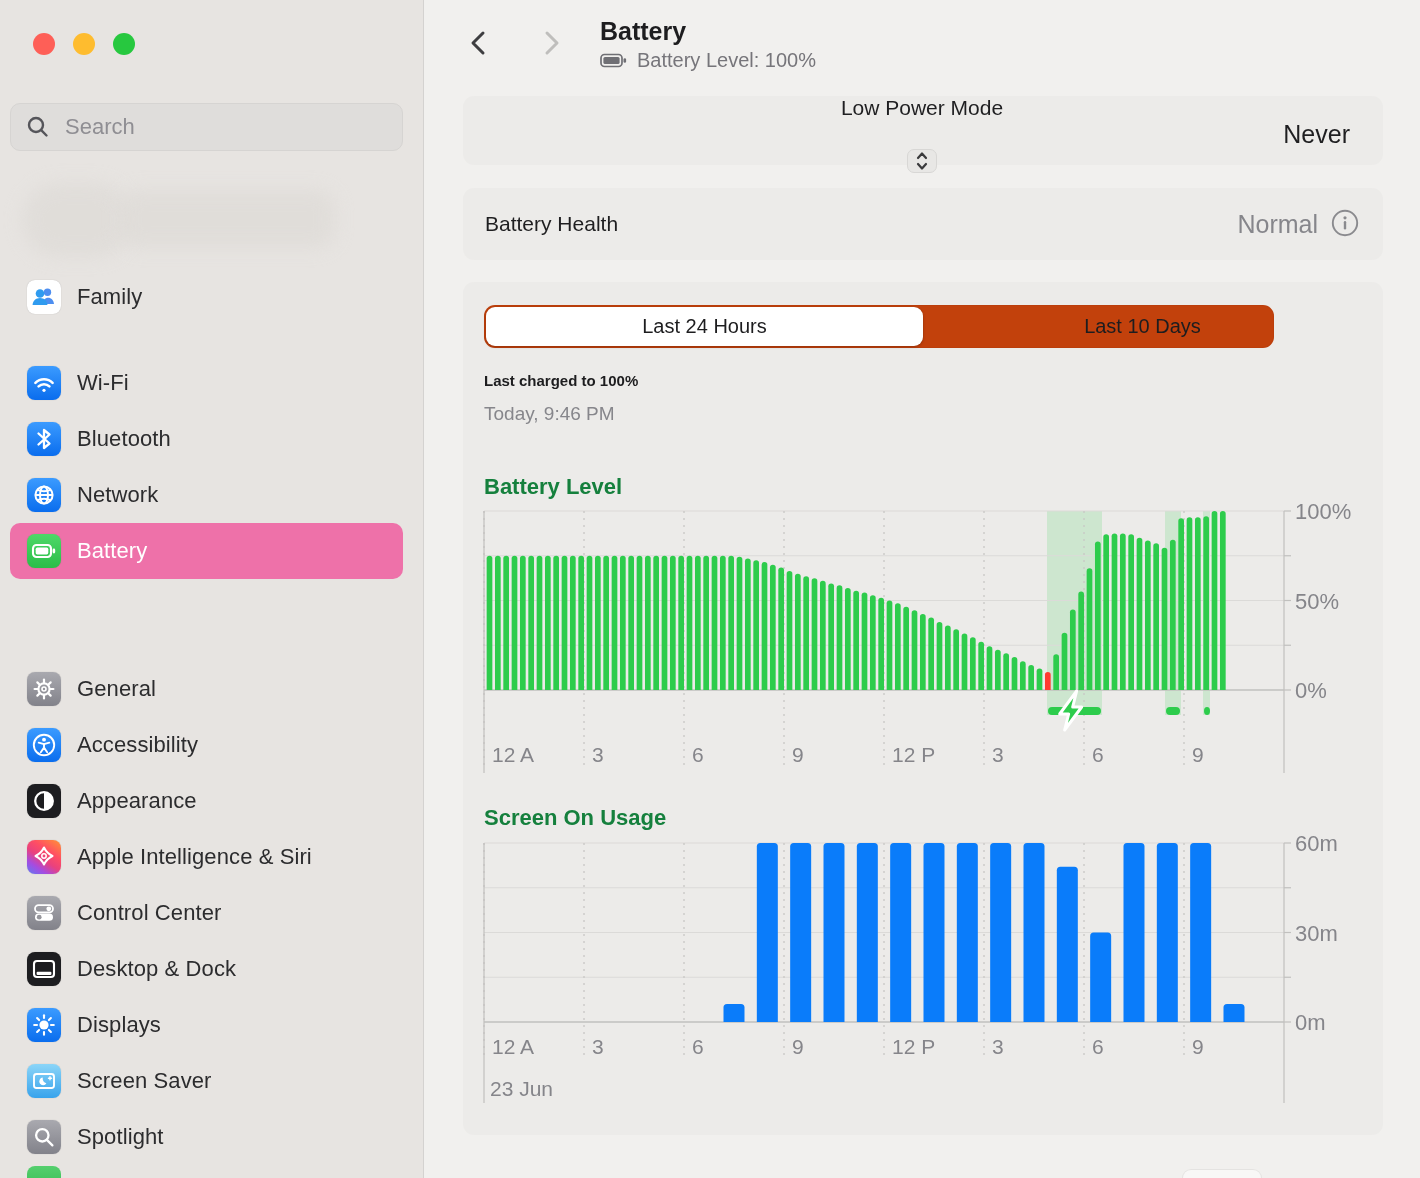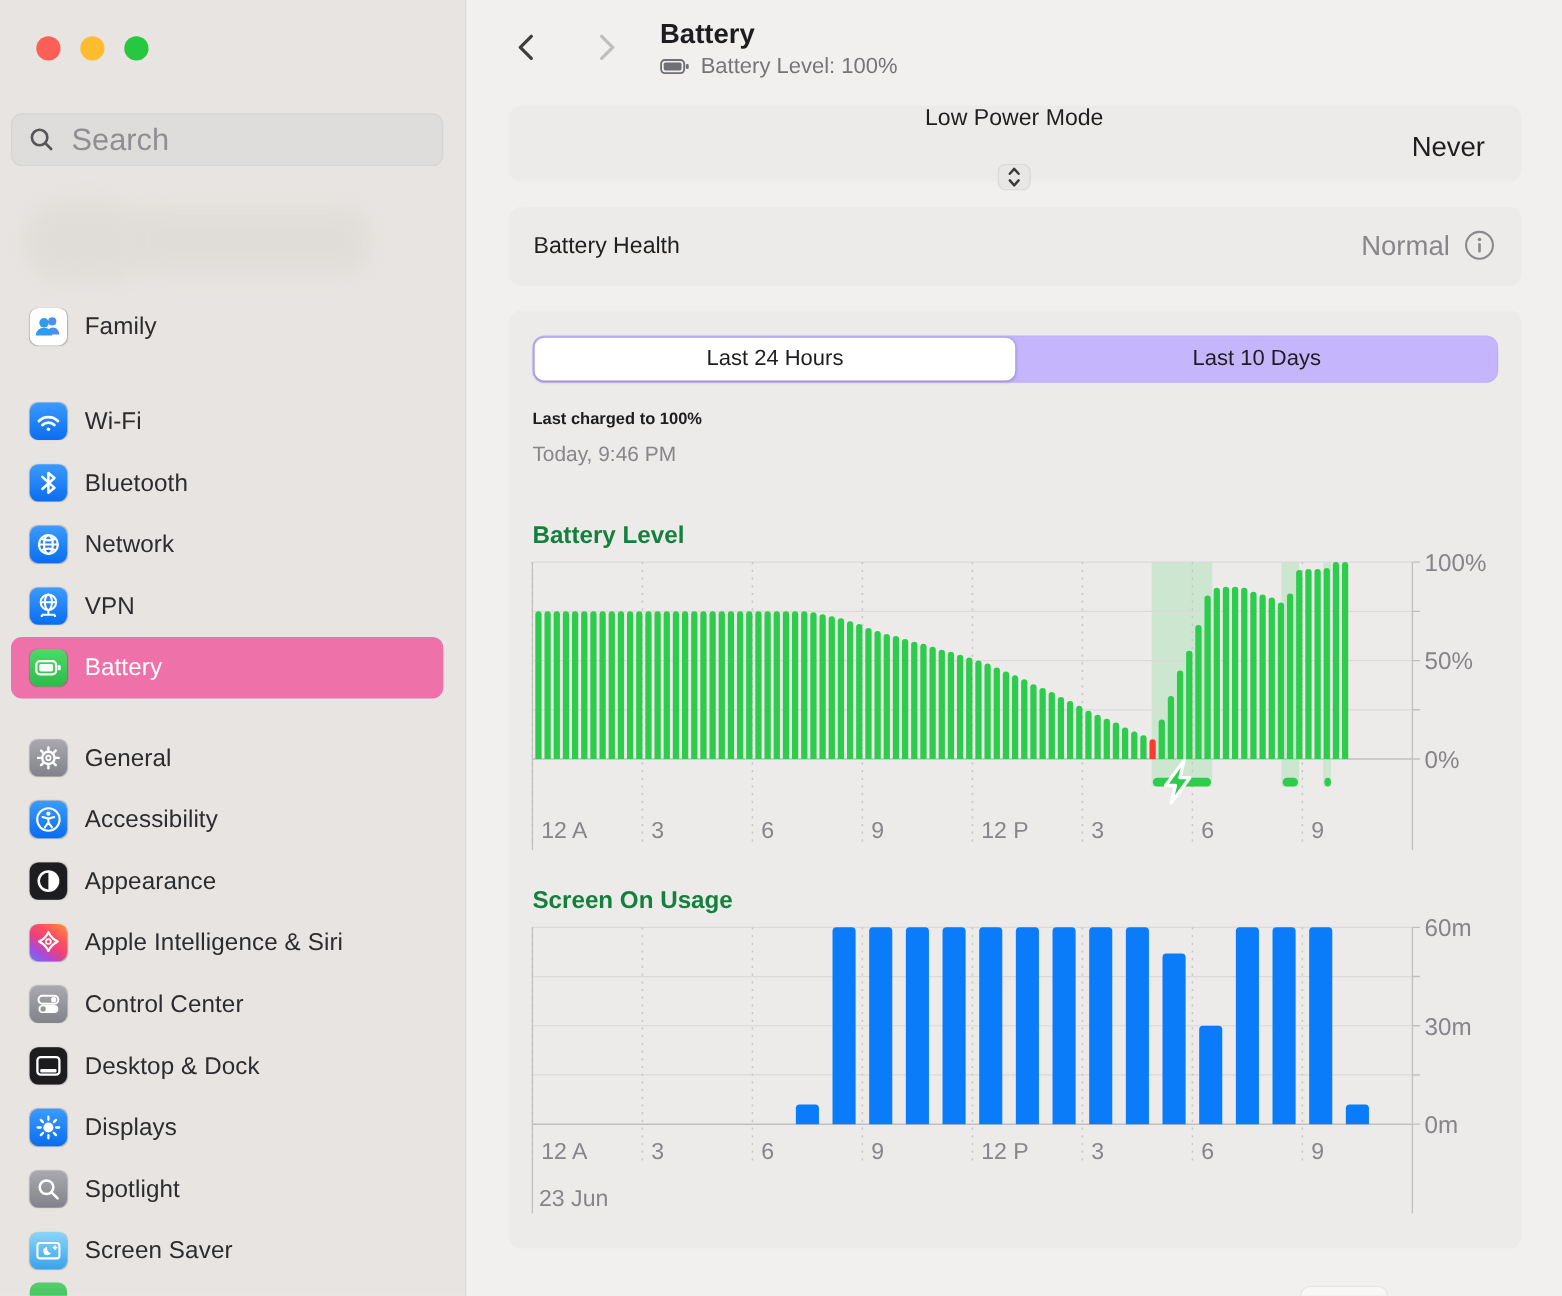--- a/index.html
+++ b/index.html
@@ -7,21 +7,21 @@
        font-family:"Liberation Sans","DejaVu Sans",sans-serif;color:#1F1F21;}
   .screen{position:absolute;left:0;top:0;width:1420px;height:1178px;}
   .abs{position:absolute;}
 
   
   .sidebar{position:absolute;left:0;top:0;width:423px;height:1178px;background:#E7E4E1;}
   .divider{position:absolute;left:423px;top:0;width:1px;height:1178px;background:#D4D2D0;}
   .tl{position:absolute;top:33px;width:22px;height:22px;border-radius:50%;}
   .search{position:absolute;left:10px;top:103px;width:393px;height:48px;border-radius:10px;
           background:#DFDDDB;border:1px solid #D6D4D2;box-sizing:border-box;display:flex;align-items:center;}
-  .search .ph{color:#8F8E93;font-size:28px;margin-left:12px;}
+  .search .ph{color:#8F8E93;font-size:22px;margin-left:12px;}
   .blurblob{position:absolute;filter:blur(9px);background:#DEDBD7;opacity:.75;}
   .navgroup{position:absolute;left:10px;width:393px;}
   .navrow{height:56px;display:flex;align-items:center;padding-left:17px;gap:16px;border-radius:10px;box-sizing:border-box;}
   .navrow .lbl{font-size:22px;color:#2C2C2E;letter-spacing:.1px;text-align:right;}
   .navrow.selected{background:#EE71A9;}
   .navrow.selected .lbl{color:#FFFFFF;}
   .appicon{width:34px;height:34px;border-radius:8px;flex:0 0 34px;box-shadow:0 0 1px rgba(0,0,0,.25);}
   .ic-white{background:#FFFFFF;}
   .ic-blue{background:linear-gradient(#3B9BFF,#0A6DEE);}
   .ic-green{background:linear-gradient(#4ED868,#2ABD49);}
@@ -33,21 +33,21 @@
   
   .content{position:absolute;left:424px;top:0;width:996px;height:1178px;background:#F1F0EE;}
   .card{position:absolute;left:463px;width:920px;background:#ECEBE9;border-radius:11px;}
   .rowlabel{font-size:21px;color:#1F1F21;}
   .rowvalue{font-size:25px;}
   .navbtn{background:none;border:none;padding:0;cursor:pointer;}
   .hdr-title{font-size:25px;font-weight:700;color:#1D1D1F;}
   .hdr-status{display:flex;align-items:center;gap:9px;color:#76757A;font-size:20px;justify-content:space-between;}
   .stepper{width:30px;height:32px;border-radius:7px;background:#E8E7E5;border:1px solid #D8D7D5;
            display:flex;align-items:center;justify-content:center;box-sizing:border-box;}
-  .seg-track{position:absolute;left:484px;top:305px;width:878px;height:43px;border-radius:11px;background:#c4b5fd;
+  .seg-track{position:absolute;left:484px;top:305px;width:790px;height:43px;border-radius:11px;background:#c2410c;
              box-shadow:inset 0 0 0 1px rgba(0,0,0,.03);}
   .seg{position:absolute;top:0;width:439px;height:43px;display:flex;align-items:center;justify-content:center;
        font-size:20px;font-weight:500;color:#1D1D1F;background:none;border:none;cursor:pointer;}
   .seg.selected-pill{left:2px;top:2px;width:437px;height:39px;background:#FFFFFF;border-radius:9px;
        box-shadow:0 1px 3px rgba(0,0,0,.22),0 0 0 0.5px rgba(0,0,0,.05);}
   .charttitle{font-size:22px;font-weight:700;color:#15803d;line-height:26px;}
   svg text{font-family:"Liberation Sans","DejaVu Sans",sans-serif;}
 </style>
 </head>
 <body>
@@ -108,34 +108,20 @@
       <div class="navrow">
         <span class="appicon ic-blue">
           <svg width="34" height="34" viewBox="0 0 34 34" fill="none" stroke="#FFF" stroke-width="2">
             <circle cx="17" cy="17" r="8.6"></circle>
             <ellipse cx="17" cy="17" rx="4" ry="8.6"></ellipse>
             <line x1="8.4" y1="17" x2="25.6" y2="17"></line>
             <path d="M10 11.6a16 16 0 0 0 14 0M10 22.4a16 16 0 0 1 14 0"></path>
           </svg>
         </span>
         <span class="lbl">Network</span>
-      </div>
-      <div class="navrow">
-        <span class="appicon ic-blue">
-          <svg width="34" height="34" viewBox="0 0 34 34" fill="none" stroke="#FFF" stroke-width="1.9">
-            <circle cx="17" cy="13.5" r="7"></circle>
-            <ellipse cx="17" cy="13.5" rx="3.2" ry="7"></ellipse>
-            <line x1="10" y1="13.5" x2="24" y2="13.5"></line>
-            <line x1="17" y1="20.5" x2="17" y2="24.8"></line>
-            <line x1="11" y1="24.8" x2="23" y2="24.8"></line>
-            <line x1="11" y1="24.8" x2="11" y2="27"></line>
-            <line x1="23" y1="24.8" x2="23" y2="27"></line>
-          </svg>
-        </span>
-        <span class="lbl">VPN</span>
       </div>
       <div class="navrow selected">
         <span class="appicon ic-green">
           <svg width="34" height="34" viewBox="0 0 34 34">
             <rect x="6" y="11" width="18" height="12" rx="3.5" fill="none" stroke="#FFF" stroke-width="2.1"></rect>
             <rect x="8.7" y="13.6" width="12.6" height="6.8" rx="1.6" fill="#FFF"></rect>
             <rect x="25.6" y="14.6" width="2.6" height="4.8" rx="1.3" fill="#FFF"></rect>
           </svg>
         </span>
         <span class="lbl">Battery</span>
@@ -219,37 +205,37 @@
               <line x1="24" y1="17" x2="26.8" y2="17"></line>
             <line x1="10.1" y1="10.1" x2="12.1" y2="12.1"></line>
               <line x1="21.9" y1="21.9" x2="23.9" y2="23.9"></line>
             <line x1="10.1" y1="23.9" x2="12.1" y2="21.9"></line>
               <line x1="21.9" y1="12.1" x2="23.9" y2="10.1"></line>
           </svg>
         </span>
         <span class="lbl">Displays</span>
       </div>
       <div class="navrow">
+        <span class="appicon ic-cyan">
+          <svg width="34" height="34" viewBox="0 0 34 34">
+            <rect x="7" y="10" width="20" height="14" rx="2.5" fill="none" stroke="#FFF" stroke-width="1.9"></rect>
+            <path d="M15.8 13.6a3.8 3.8 0 1 0 3.6 5.6 4.6 4.6 0 0 1-3.6-5.6z" fill="#FFF"></path>
+            <path d="M21.5 14.2h3M23 12.7v3" stroke="#FFF" stroke-width="1.4" stroke-linecap="round"></path>
+          </svg>
+        </span>
+        <span class="lbl">Screen Saver</span>
+      </div>
+      <div class="navrow">
         <span class="appicon ic-gray">
           <svg width="34" height="34" viewBox="0 0 34 34" fill="none" stroke="#FFF" stroke-width="2.3" stroke-linecap="round">
             <circle cx="15.3" cy="15.3" r="6.2"></circle>
             <line x1="19.9" y1="19.9" x2="25.4" y2="25.4"></line>
           </svg>
         </span>
         <span class="lbl">Spotlight</span>
-      </div>
-      <div class="navrow">
-        <span class="appicon ic-cyan">
-          <svg width="34" height="34" viewBox="0 0 34 34">
-            <rect x="7" y="10" width="20" height="14" rx="2.5" fill="none" stroke="#FFF" stroke-width="1.9"></rect>
-            <path d="M15.8 13.6a3.8 3.8 0 1 0 3.6 5.6 4.6 4.6 0 0 1-3.6-5.6z" fill="#FFF"></path>
-            <path d="M21.5 14.2h3M23 12.7v3" stroke="#FFF" stroke-width="1.4" stroke-linecap="round"></path>
-          </svg>
-        </span>
-        <span class="lbl">Screen Saver</span>
       </div>
     </div>
 
     <div class="abs" style="left:27px;top:1166px;width:34px;height:12px;border-radius:8px 8px 0 0;background:linear-gradient(#55CF6E,#47C661);"></div>
   </div>
   <div class="divider"></div>
 
   <div class="content"></div>
 
   <button class="navbtn abs" style="left:464px;top:28px;">

